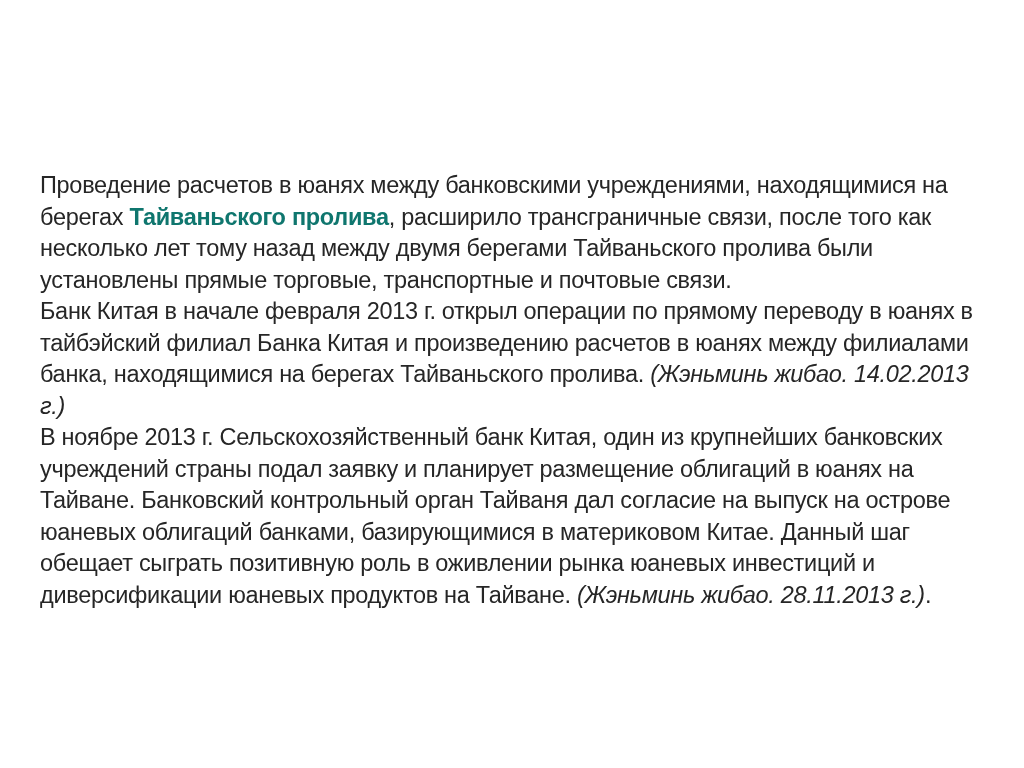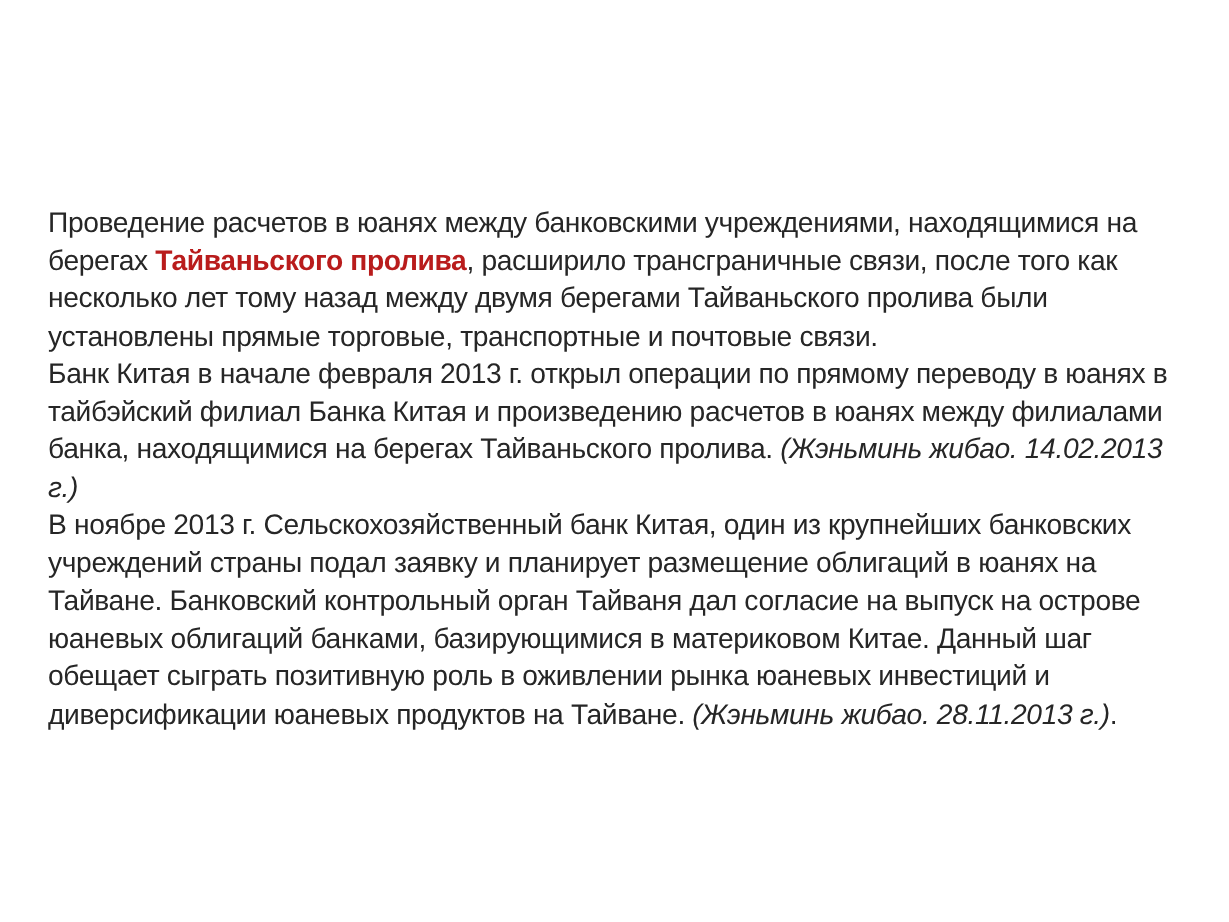--- a/index.html
+++ b/index.html
@@ -30,21 +30,21 @@
     margin: 0;
     padding: 0;
   }
   .run-normal {
     font-weight: normal;
     font-style: normal;
   }
   .run-bold-red {
     font-weight: bold;
     font-style: normal;
-    color: #b91c1c;
+    color: #0f766e;
   }
   .run-italic {
     font-style: italic;
     font-weight: normal;
   }
 </style>
 </head>
 <body>
 
 <div class="slide">

